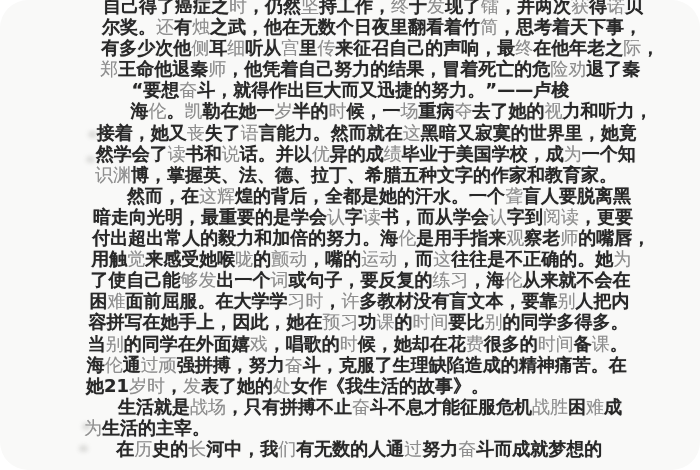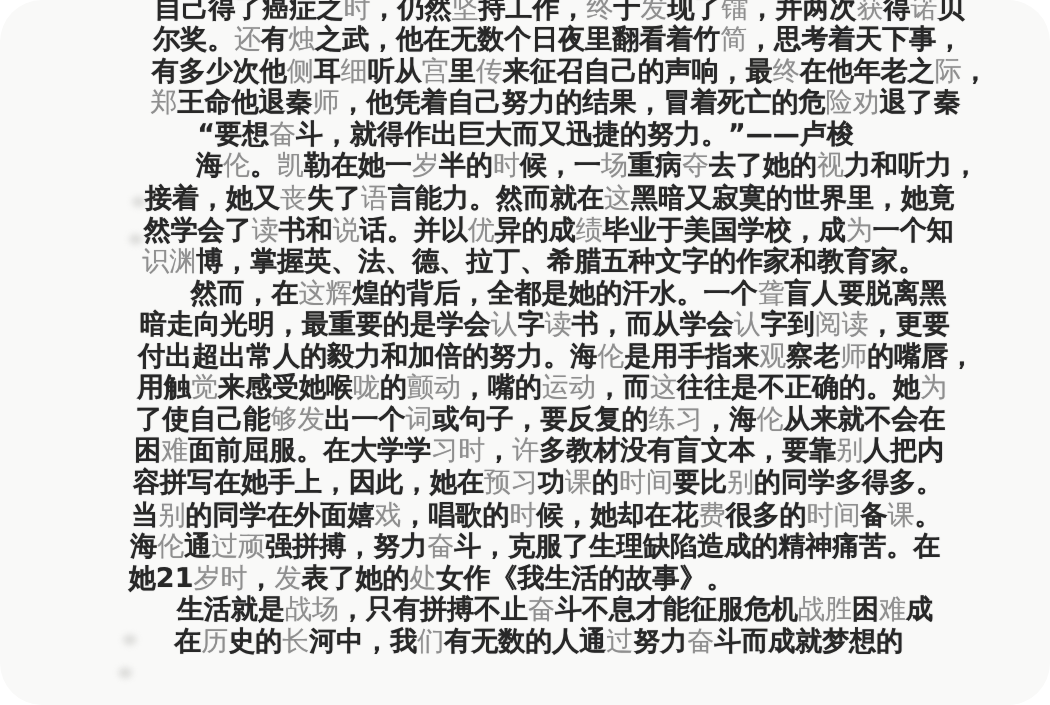--- a/index.html
+++ b/index.html
@@ -53,19 +53,20 @@
       <div class="line" style="margin-left: 93.1px; color: rgb(40, 40, 40);"><span>暗</span><span>走</span><span>向</span><span>光</span><span>明</span><span>，</span><span>最</span><span>重</span><span>要</span><span>的</span><span>是</span><span>学</span><span>会</span><span class="faint" style="color: rgb(143, 143, 143);">认</span><span>字</span><span class="faint" style="color: rgb(143, 143, 143);">读</span><span>书</span><span>，</span><span>而</span><span>从</span><span>学</span><span>会</span><span class="faint" style="color: rgb(143, 143, 143);">认</span><span>字</span><span>到</span><span class="faint" style="color: rgb(143, 143, 143);">阅</span><span class="faint" style="color: rgb(143, 143, 143);">读</span><span>，</span><span>更</span><span>要</span></div>
       <div class="line" style="margin-left: 92.2px; color: rgb(40, 40, 40);"><span>付</span><span>出</span><span>超</span><span>出</span><span>常</span><span>人</span><span>的</span><span>毅</span><span>力</span><span>和</span><span>加</span><span>倍</span><span>的</span><span>努</span><span>力</span><span>。</span><span>海</span><span class="faint" style="color: rgb(143, 143, 143);">伦</span><span>是</span><span>用</span><span>手</span><span>指</span><span>来</span><span class="faint" style="color: rgb(143, 143, 143);">观</span><span>察</span><span>老</span><span class="faint" style="color: rgb(143, 143, 143);">师</span><span>的</span><span>嘴</span><span>唇</span><span>，</span></div>
       <div class="line" style="margin-left: 91.3px; color: rgb(40, 40, 40);"><span>用</span><span>触</span><span class="faint" style="color: rgb(143, 143, 143);">觉</span><span>来</span><span>感</span><span>受</span><span>她</span><span>喉</span><span class="faint" style="color: rgb(143, 143, 143);">咙</span><span>的</span><span class="faint" style="color: rgb(143, 143, 143);">颤</span><span class="faint" style="color: rgb(143, 143, 143);">动</span><span>，</span><span>嘴</span><span>的</span><span class="faint" style="color: rgb(143, 143, 143);">运</span><span class="faint" style="color: rgb(143, 143, 143);">动</span><span>，</span><span>而</span><span class="faint" style="color: rgb(143, 143, 143);">这</span><span>往</span><span>往</span><span>是</span><span>不</span><span>正</span><span>确</span><span>的</span><span>。</span><span>她</span><span class="faint" style="color: rgb(143, 143, 143);">为</span></div>
       <div class="line" style="margin-left: 90.4px; color: rgb(40, 40, 40);"><span>了</span><span>使</span><span>自</span><span>己</span><span>能</span><span class="faint" style="color: rgb(143, 143, 143);">够</span><span class="faint" style="color: rgb(143, 143, 143);">发</span><span>出</span><span>一</span><span>个</span><span class="faint" style="color: rgb(143, 143, 143);">词</span><span>或</span><span>句</span><span>子</span><span>，</span><span>要</span><span>反</span><span>复</span><span>的</span><span class="faint" style="color: rgb(143, 143, 143);">练</span><span class="faint" style="color: rgb(143, 143, 143);">习</span><span>，</span><span>海</span><span class="faint" style="color: rgb(143, 143, 143);">伦</span><span>从</span><span>来</span><span>就</span><span>不</span><span>会</span><span>在</span></div>
       <div class="line" style="margin-left: 89.5px; color: rgb(40, 40, 40);"><span>困</span><span class="faint" style="color: rgb(143, 143, 143);">难</span><span>面</span><span>前</span><span>屈</span><span>服</span><span>。</span><span>在</span><span>大</span><span>学</span><span>学</span><span class="faint" style="color: rgb(143, 143, 143);">习</span><span class="faint" style="color: rgb(143, 143, 143);">时</span><span>，</span><span class="faint" style="color: rgb(143, 143, 143);">许</span><span>多</span><span>教</span><span>材</span><span>没</span><span>有</span><span>盲</span><span>文</span><span>本</span><span>，</span><span>要</span><span>靠</span><span class="faint" style="color: rgb(143, 143, 143);">别</span><span>人</span><span>把</span><span>内</span></div>
       <div class="line" style="margin-left: 88.6px; color: rgb(40, 40, 40);"><span>容</span><span>拼</span><span>写</span><span>在</span><span>她</span><span>手</span><span>上</span><span>，</span><span>因</span><span>此</span><span>，</span><span>她</span><span>在</span><span class="faint" style="color: rgb(143, 143, 143);">预</span><span class="faint" style="color: rgb(143, 143, 143);">习</span><span>功</span><span class="faint" style="color: rgb(143, 143, 143);">课</span><span>的</span><span class="faint" style="color: rgb(143, 143, 143);">时</span><span class="faint" style="color: rgb(143, 143, 143);">间</span><span>要</span><span>比</span><span class="faint" style="color: rgb(143, 143, 143);">别</span><span>的</span><span>同</span><span>学</span><span>多</span><span>得</span><span>多</span><span>。</span></div>
       <div class="line" style="margin-left: 87.7px; color: rgb(40, 40, 40);"><span>当</span><span class="faint" style="color: rgb(143, 143, 143);">别</span><span>的</span><span>同</span><span>学</span><span>在</span><span>外</span><span>面</span><span>嬉</span><span class="faint" style="color: rgb(143, 143, 143);">戏</span><span>，</span><span>唱</span><span>歌</span><span>的</span><span class="faint" style="color: rgb(143, 143, 143);">时</span><span>候</span><span>，</span><span>她</span><span>却</span><span>在</span><span>花</span><span class="faint" style="color: rgb(143, 143, 143);">费</span><span>很</span><span>多</span><span>的</span><span class="faint" style="color: rgb(143, 143, 143);">时</span><span class="faint" style="color: rgb(143, 143, 143);">间</span><span>备</span><span class="faint" style="color: rgb(143, 143, 143);">课</span><span>。</span></div>
       <div class="line" style="margin-left: 86.8px; color: rgb(40, 40, 40);"><span>海</span><span class="faint" style="color: rgb(143, 143, 143);">伦</span><span>通</span><span class="faint" style="color: rgb(143, 143, 143);">过</span><span class="faint" style="color: rgb(143, 143, 143);">顽</span><span>强</span><span>拼</span><span>搏</span><span>，</span><span>努</span><span>力</span><span class="faint" style="color: rgb(143, 143, 143);">奋</span><span>斗</span><span>，</span><span>克</span><span>服</span><span>了</span><span>生</span><span>理</span><span>缺</span><span>陷</span><span>造</span><span>成</span><span>的</span><span>精</span><span>神</span><span>痛</span><span>苦</span><span>。</span><span>在</span></div>
       <div class="line" style="margin-left: 85.9px; color: rgb(40, 40, 40);"><span>她</span><span>2</span><span>1</span><span class="faint" style="color: rgb(143, 143, 143);">岁</span><span class="faint" style="color: rgb(143, 143, 143);">时</span><span>，</span><span class="faint" style="color: rgb(143, 143, 143);">发</span><span>表</span><span>了</span><span>她</span><span>的</span><span class="faint" style="color: rgb(143, 143, 143);">处</span><span>女</span><span>作</span><span>《</span><span>我</span><span>生</span><span>活</span><span>的</span><span>故</span><span>事</span><span>》</span><span>。</span></div>
       <div class="line" style="margin-left: 118px; color: rgb(40, 40, 40);"><span>生</span><span>活</span><span>就</span><span>是</span><span class="faint" style="color: rgb(143, 143, 143);">战</span><span class="faint" style="color: rgb(143, 143, 143);">场</span><span>，</span><span>只</span><span>有</span><span>拼</span><span>搏</span><span>不</span><span>止</span><span class="faint" style="color: rgb(143, 143, 143);">奋</span><span>斗</span><span>不</span><span>息</span><span>才</span><span>能</span><span>征</span><span>服</span><span>危</span><span>机</span><span class="faint" style="color: rgb(143, 143, 143);">战</span><span class="faint" style="color: rgb(143, 143, 143);">胜</span><span>困</span><span class="faint" style="color: rgb(143, 143, 143);">难</span><span>成</span></div>
+      <div class="line" style="margin-left: 84.1px; color: rgb(40, 40, 40);"><span class="faint" style="color: rgb(143, 143, 143);">为</span><span>生</span><span>活</span><span>的</span><span>主</span><span>宰</span><span>。</span></div>
       <div class="line" style="margin-left: 116.2px; color: rgb(40, 40, 40);"><span>在</span><span class="faint" style="color: rgb(143, 143, 143);">历</span><span>史</span><span>的</span><span class="faint" style="color: rgb(143, 143, 143);">长</span><span>河</span><span>中</span><span>，</span><span>我</span><span class="faint" style="color: rgb(143, 143, 143);">们</span><span>有</span><span>无</span><span>数</span><span>的</span><span>人</span><span>通</span><span class="faint" style="color: rgb(143, 143, 143);">过</span><span>努</span><span>力</span><span class="faint" style="color: rgb(143, 143, 143);">奋</span><span>斗</span><span>而</span><span>成</span><span>就</span><span>梦</span><span>想</span><span>的</span></div>
     </div>
   <div class="smudge" style="left:88px;top:131px;"></div>
   <div class="smudge" style="left:86px;top:156px;"></div>
   <div class="smudge" style="left:82px;top:423px;"></div>
   <div class="smudge" style="left:79px;top:445px;"></div>
 </div>
 
 </body></html>

